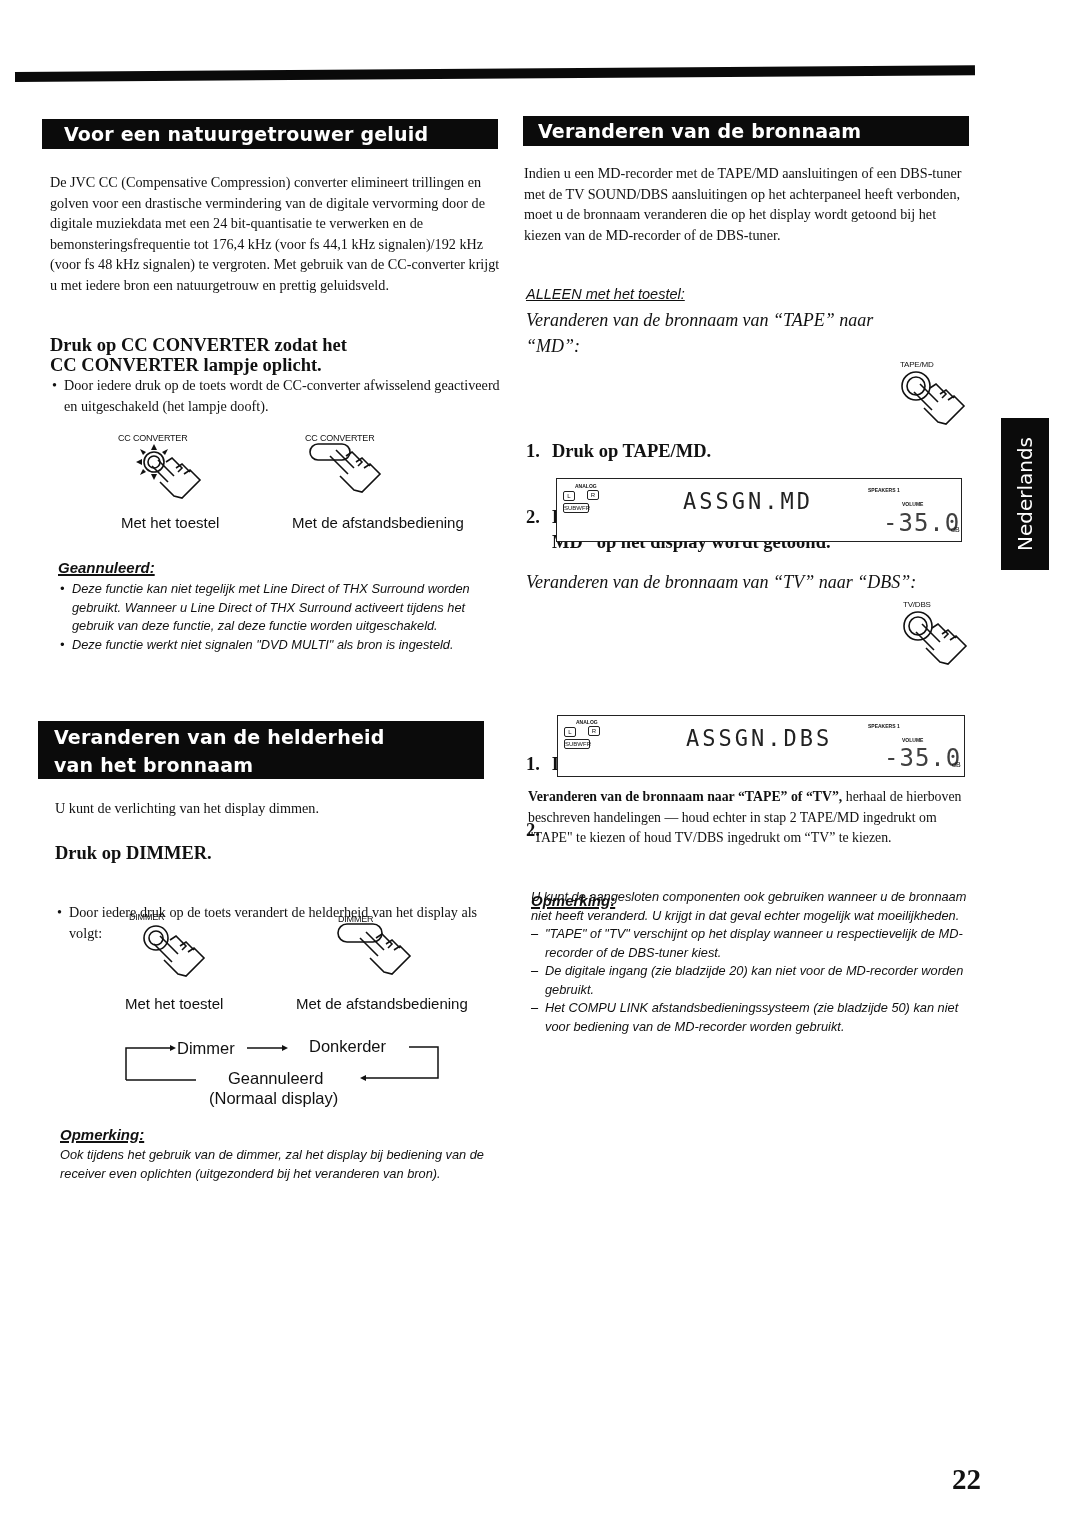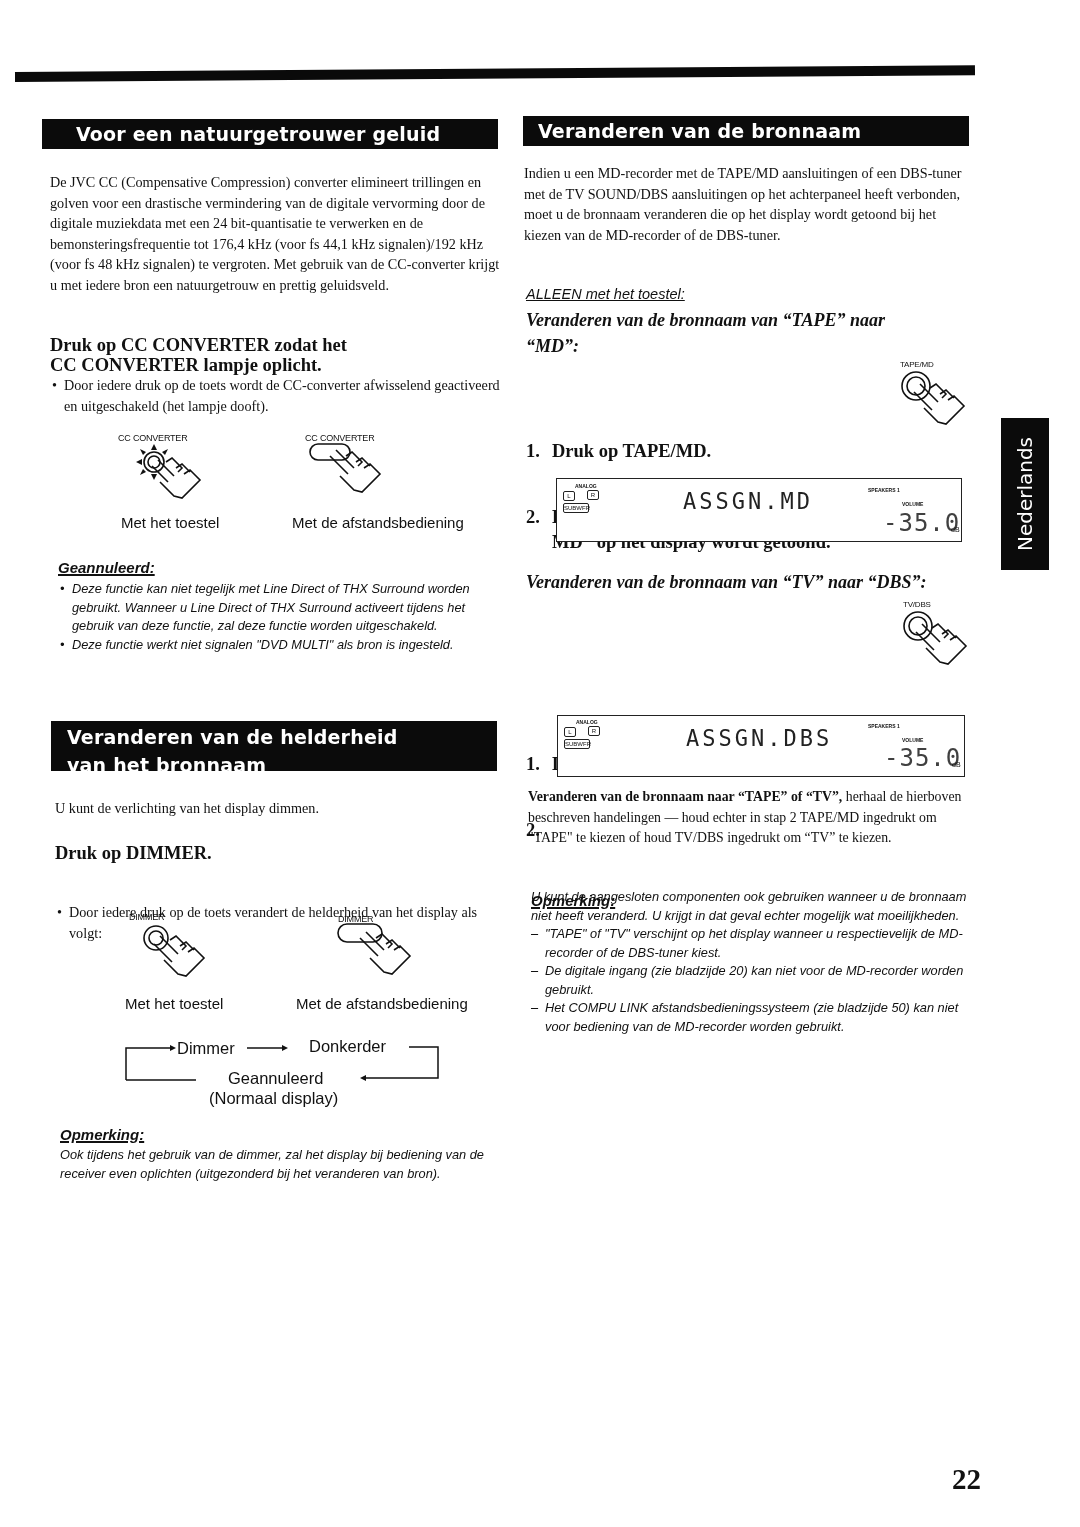--- a/index.html
+++ b/index.html
@@ -1,34 +1,34 @@
 <!DOCTYPE html>
 <html><head>
 <meta charset="utf-8">
 <style>
   html, body { margin:0; padding:0; background:#fff; }
   body { width:1080px; height:1527px; position:relative; overflow:hidden; color:#111; font-family:"Liberation Serif", serif; }
   .topbar { position:absolute; left:15px; top:72px; width:960px; height:10px; background:#0a0a0a; transform:rotate(-0.4deg); transform-origin:left center; }
   .col { position:absolute; }
   .hdr { background:#0b0b0b; color:#fff; font-family:"DejaVu Sans", sans-serif; font-weight:bold; letter-spacing:0.2px; }
-  .hdr1 { position:absolute; left:42px; top:119px; width:456px; height:30px; font-size:19px; line-height:30px; padding-left:34px; box-sizing:border-box; }
+  .hdr1 { position:absolute; left:42px; top:119px; width:456px; height:30px; font-size:19px; line-height:30px; padding-left:22px; box-sizing:border-box; }
   .hdr2 { position:absolute; left:523px; top:116px; width:446px; height:30px; font-size:19px; line-height:30px; padding-left:15px; box-sizing:border-box; }
-  .hdr3 { position:absolute; left:51px; top:721px; width:446px; height:50px; font-size:19px; line-height:28px; padding:2px 0 0 16px; box-sizing:border-box; }
+  .hdr3 { position:absolute; left:38px; top:721px; width:446px; height:58px; font-size:19px; line-height:28px; padding:2px 0 0 16px; box-sizing:border-box; }
   .body { font-size:14.2px; line-height:20.5px; }
   .bold-h { font-weight:bold; font-size:18.5px; line-height:20px; }
   .bullet { position:relative; padding-left:14px; }
   .bullet::before { content:"•"; position:absolute; left:2px; top:0; }
   .dash { position:relative; padding-left:14px; }
   .dash::before { content:"–"; position:absolute; left:0; top:0; }
   .note-h { font-family:"Liberation Sans", sans-serif; font-style:italic; font-weight:bold; font-size:15px; text-decoration:underline; text-decoration-thickness:2px; }
   .note { font-family:"Liberation Sans", sans-serif; font-style:italic; font-size:12.8px; line-height:18.5px; }
   .sans { font-family:"Liberation Sans", sans-serif; }
   .cap { font-family:"Liberation Sans", sans-serif; font-size:15px; position:absolute; }
   .tinylbl { font-family:"Liberation Sans", sans-serif; font-size:9px; position:absolute; letter-spacing:-0.2px; }
-  .subhead-it { font-style:italic; font-weight:bold; font-size:18px; line-height:26px; }
+  .subhead-it { font-style:italic; font-weight:normal; font-size:18px; line-height:26px; }
   .step { font-weight:bold; font-size:18.5px; line-height:25px; position:relative; padding-left:26px; }
   .step .num { position:absolute; left:0; top:0; }
   .lcd { position:absolute; border:1.5px solid #222; background:#fff; }
   .lcd .main { position:absolute; font-family:"DejaVu Sans Mono", monospace; font-size:22px; letter-spacing:3px; color:#222; font-weight:normal; transform:scaleY(1.05); }
   .lcd .vol { position:absolute; font-family:"DejaVu Sans Mono", monospace; font-size:24px; color:#404040; letter-spacing:1px; }
   .lcd .unit { position:absolute; font-family:"Liberation Sans", sans-serif; font-size:7px; }
   .lcd .lbl { position:absolute; font-family:"Liberation Sans", sans-serif; font-size:5px; font-weight:bold; }
   .lcd .boxlbl { position:absolute; border:1px solid #222; border-radius:2px; font-family:"Liberation Sans", sans-serif; font-size:6px; text-align:center; line-height:8px; height:8px; }
   .tab { position:absolute; left:1001px; top:418px; width:48px; height:152px; background:#0b0b0b; }
   .tab span { position:absolute; left:50%; top:50%; transform:translate(-50%,-50%) rotate(-90deg); color:#fff; font-family:"DejaVu Sans", sans-serif; font-size:20px; white-space:nowrap; }

